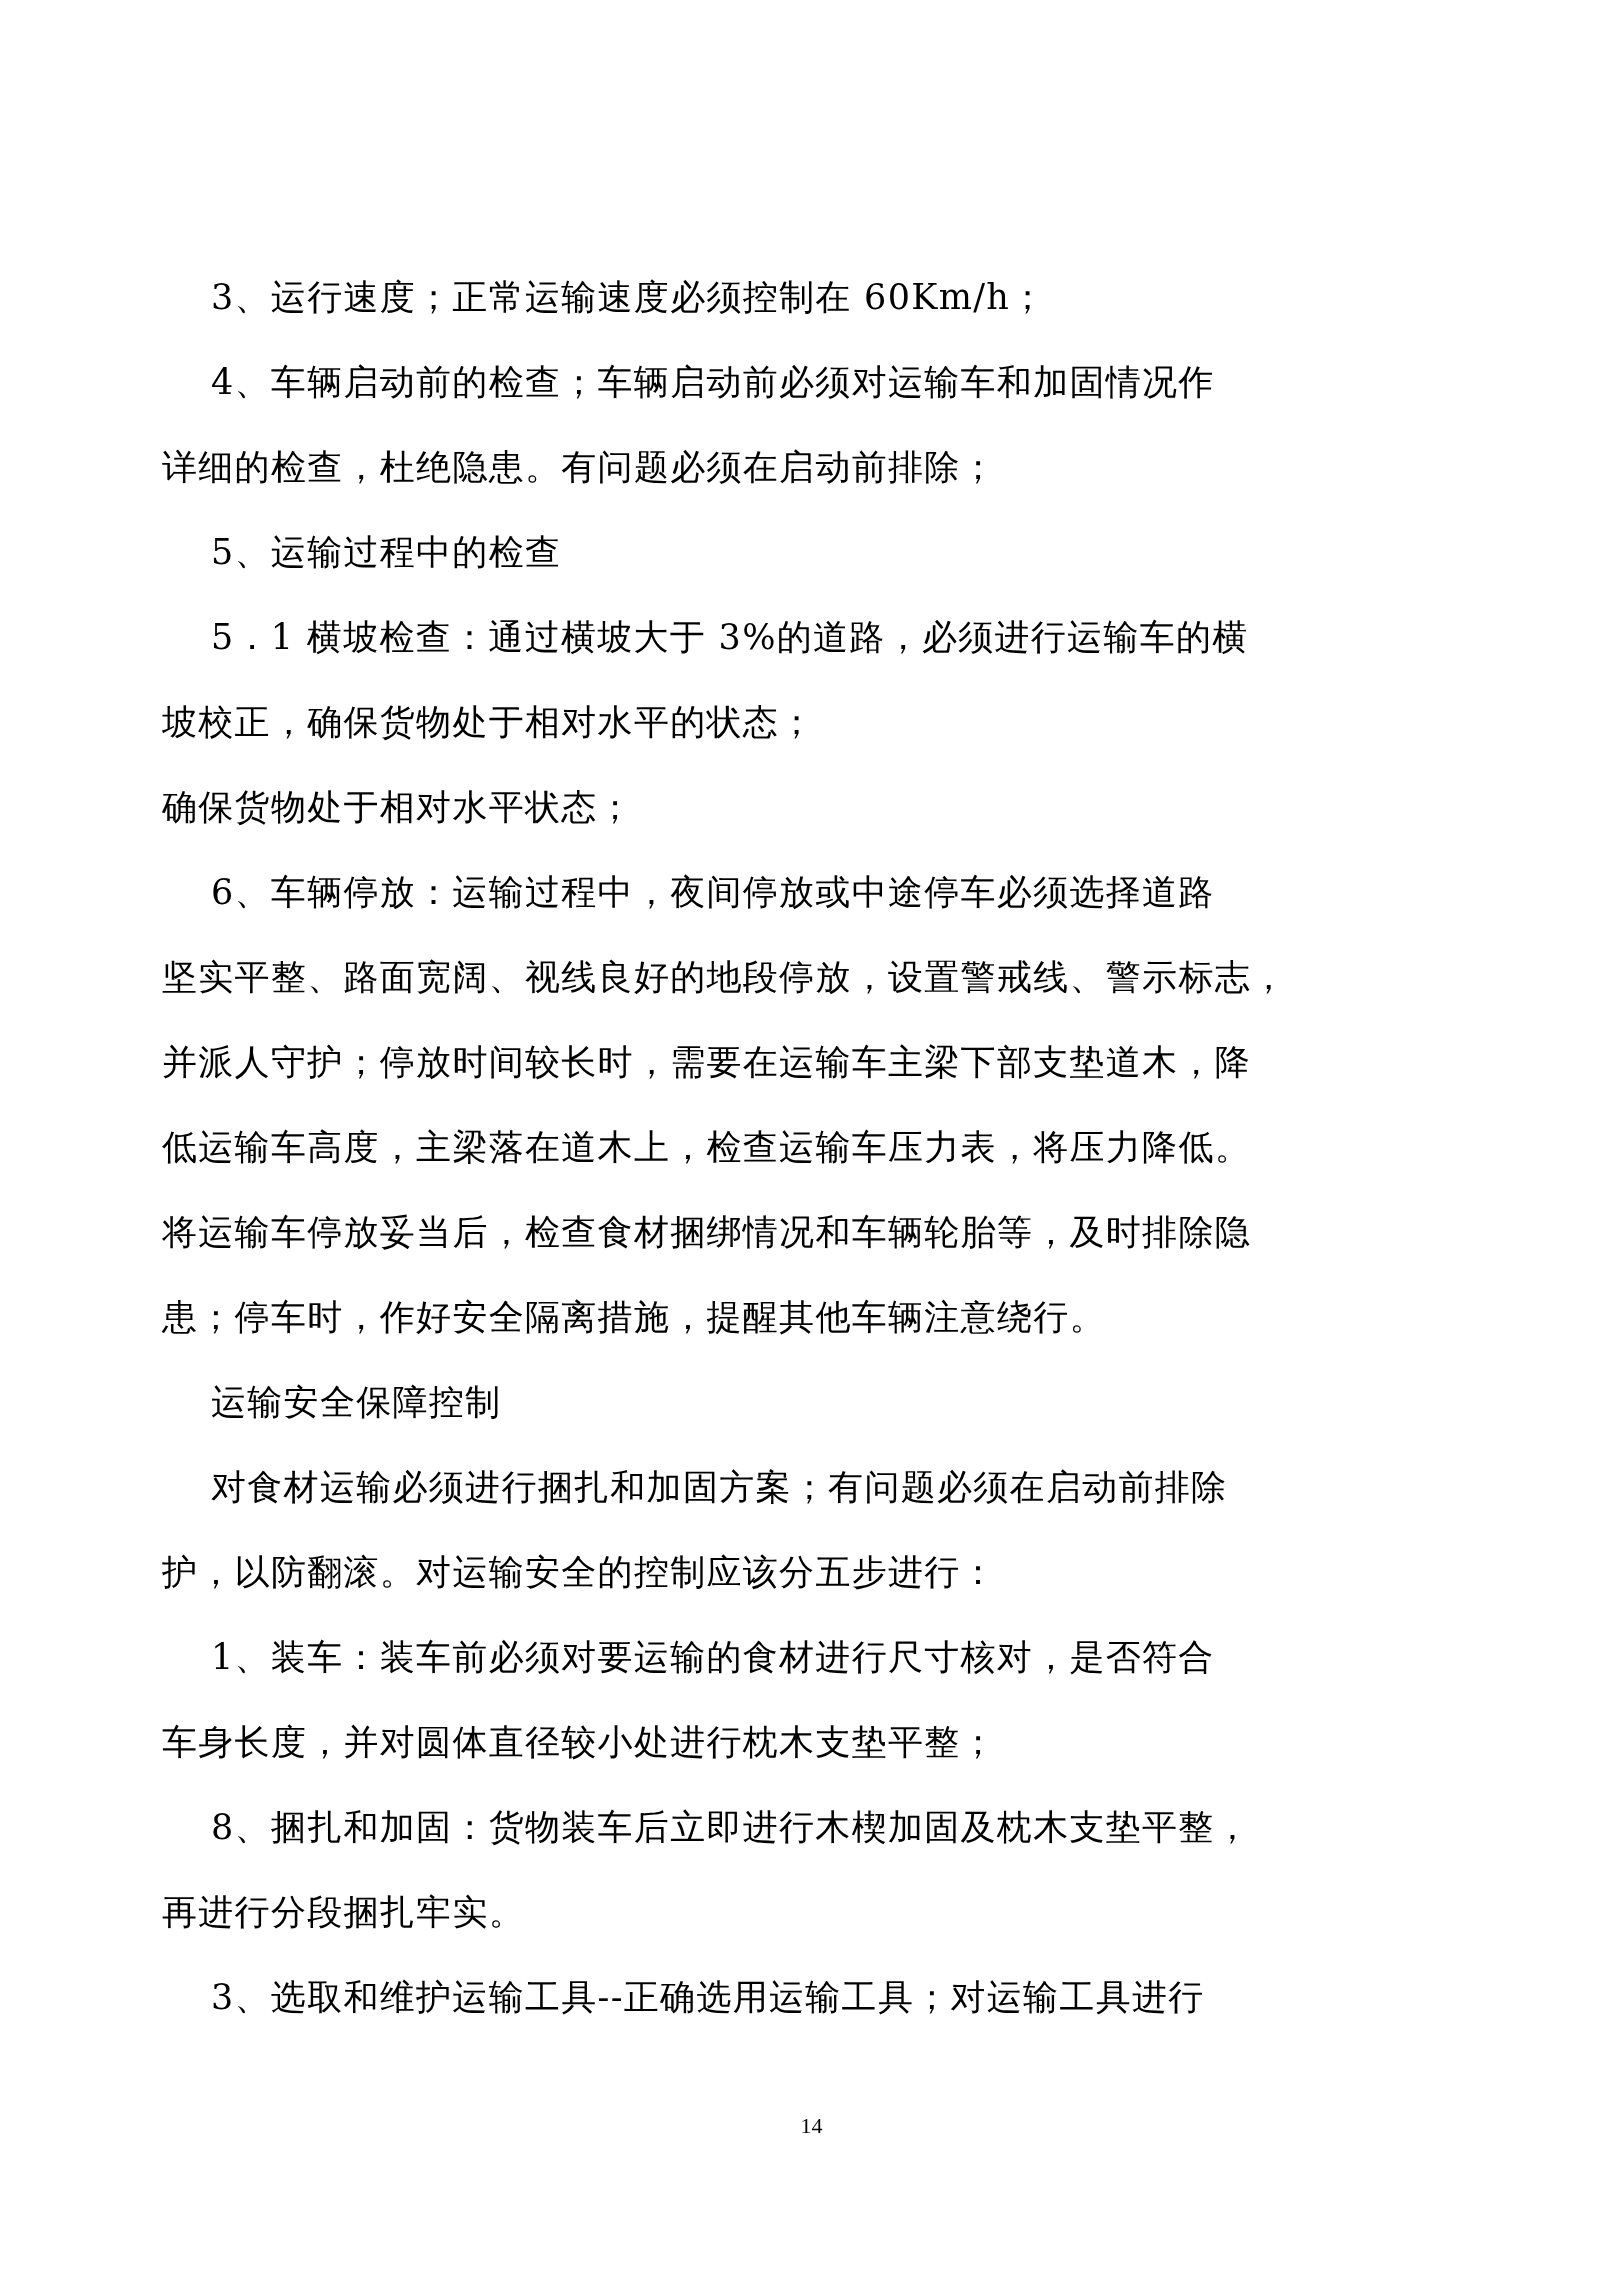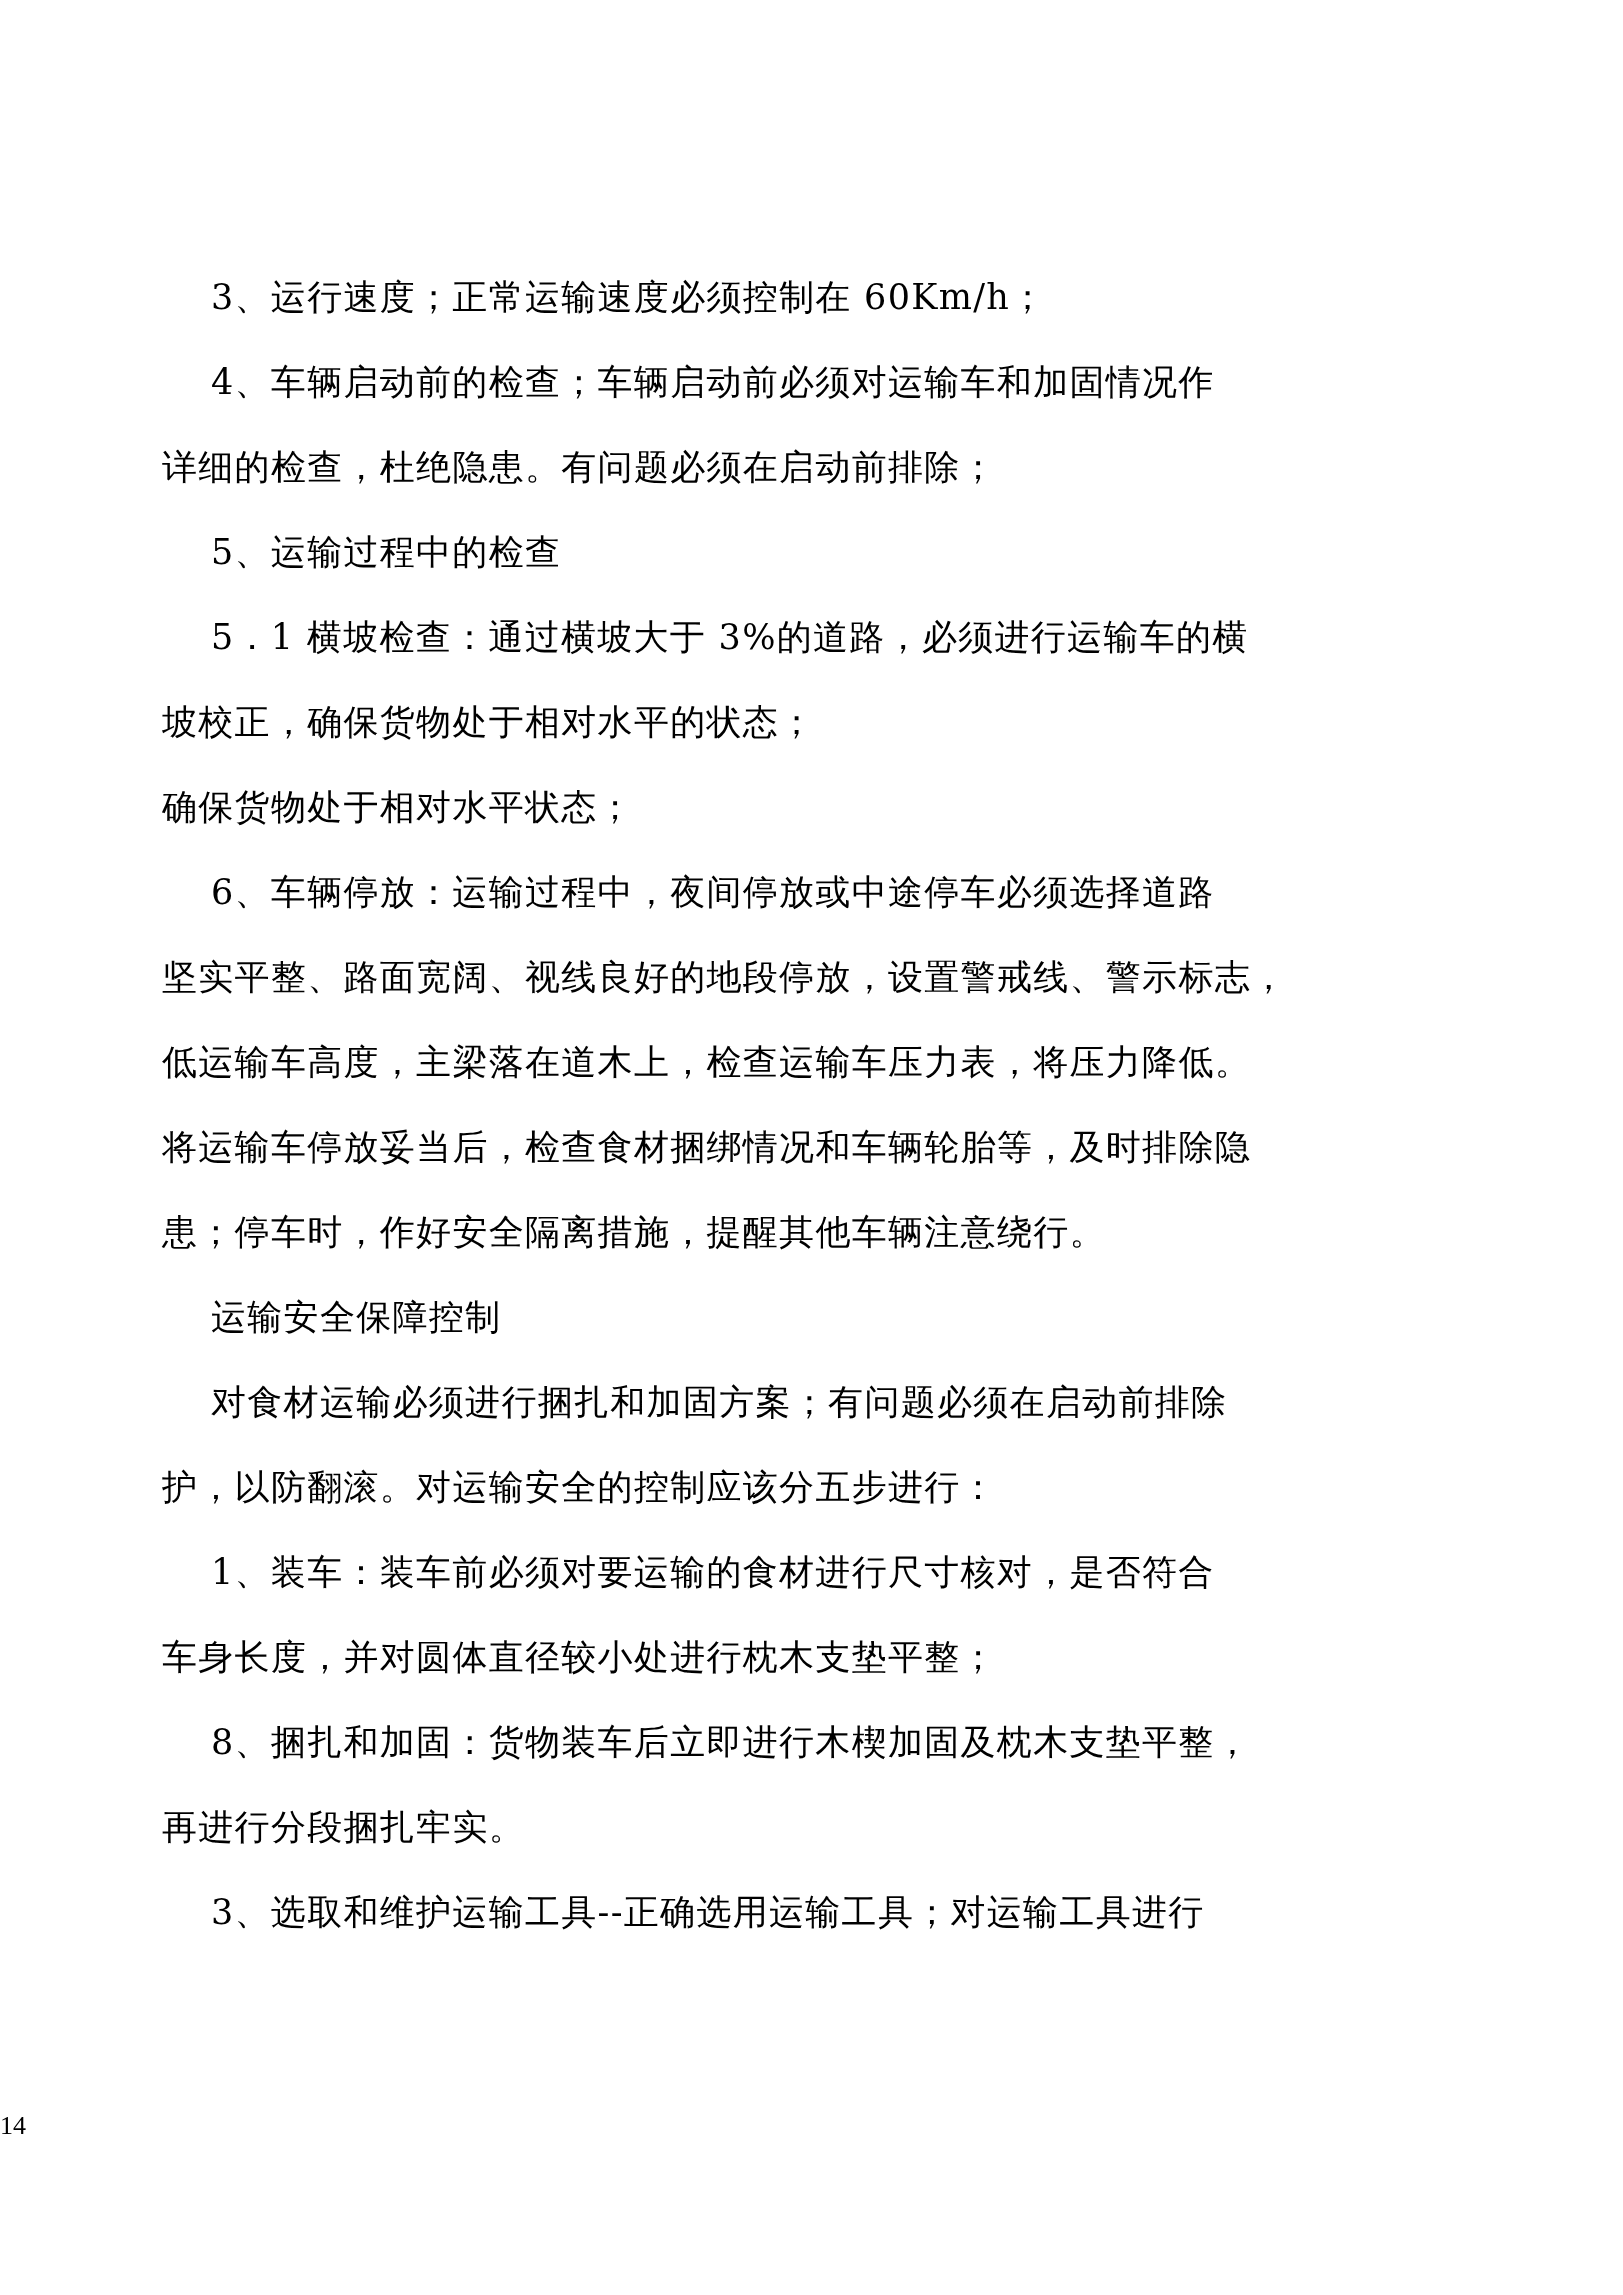--- a/index.html
+++ b/index.html
@@ -39,40 +39,42 @@
       overflow: visible;
     }
     .line.indent {
       padding-left: 49px;
     }
     .page-number {
       position: absolute;
       left: 0;
       width: 1623px;
       top: 2068px;
+      text-align: center;
       font-family: "Liberation Serif", "DejaVu Serif", serif;
-      font-size: 26px;
+      font-size: 22px;
       line-height: 31px;
       color: #000000;
     }
   </style>
 </head>
 <body>
 
 <div class="page">
   <div class="body-text">
     <div class="line indent">3、运行速度；正常运输速度必须控制在 60Km/h；</div>
     <div class="line indent">4、车辆启动前的检查；车辆启动前必须对运输车和加固情况作</div>
     <div class="line">详细的检查，杜绝隐患。有问题必须在启动前排除；</div>
     <div class="line indent">5、运输过程中的检查</div>
     <div class="line indent">5．1 横坡检查：通过横坡大于 3%的道路，必须进行运输车的横</div>
     <div class="line">坡校正，确保货物处于相对水平的状态；</div>
     <div class="line">确保货物处于相对水平状态；</div>
     <div class="line indent">6、车辆停放：运输过程中，夜间停放或中途停车必须选择道路</div>
     <div class="line">坚实平整、路面宽阔、视线良好的地段停放，设置警戒线、警示标志，</div>
+    <div class="line">并派人守护；停放时间较长时，需要在运输车主梁下部支垫道木，降</div>
     <div class="line">低运输车高度，主梁落在道木上，检查运输车压力表，将压力降低。</div>
     <div class="line">将运输车停放妥当后，检查食材捆绑情况和车辆轮胎等，及时排除隐</div>
     <div class="line">患；停车时，作好安全隔离措施，提醒其他车辆注意绕行。</div>
     <div class="line indent">运输安全保障控制</div>
     <div class="line indent">对食材运输必须进行捆扎和加固方案；有问题必须在启动前排除</div>
     <div class="line">护，以防翻滚。对运输安全的控制应该分五步进行：</div>
     <div class="line indent">1、装车：装车前必须对要运输的食材进行尺寸核对，是否符合</div>
     <div class="line">车身长度，并对圆体直径较小处进行枕木支垫平整；</div>
     <div class="line indent">8、捆扎和加固：货物装车后立即进行木楔加固及枕木支垫平整，</div>
     <div class="line">再进行分段捆扎牢实。</div>

